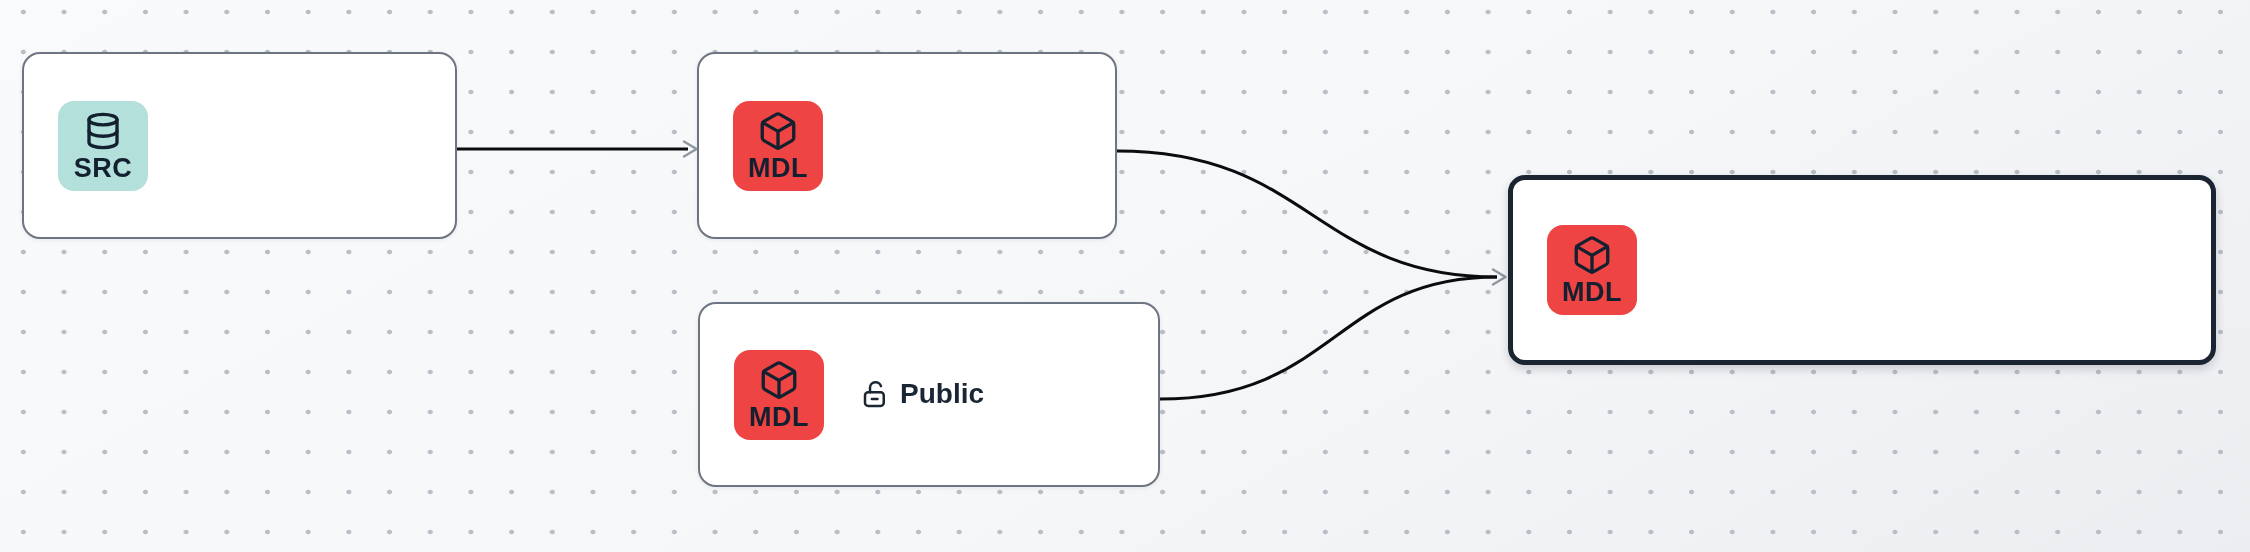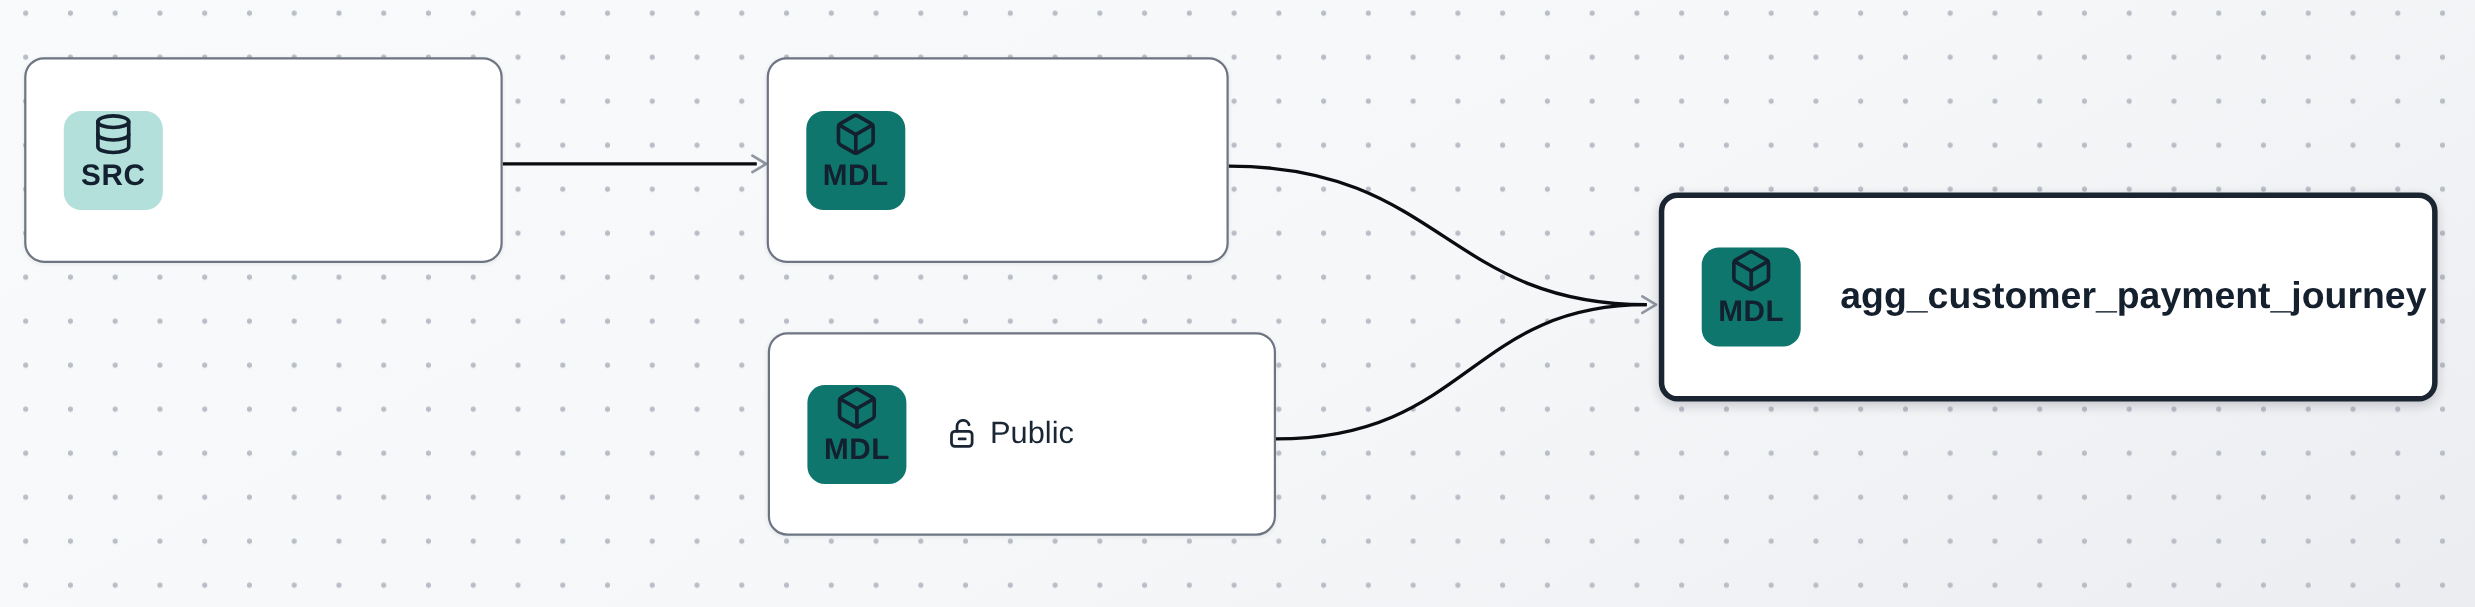--- a/index.html
+++ b/index.html
@@ -57,26 +57,26 @@
   .node-2 { left: 697px;  top: 52px;  width: 420px; height: 187px; }
   .node-3 { left: 698px;  top: 302px; width: 462px; height: 185px; }
   .node-4 { left: 1508px; top: 175px; width: 708px; height: 190px; }
   .badge {
     width: 90px; height: 90px;
     border-radius: 16px;
     flex: 0 0 auto;
     display: flex;
     flex-direction: column;
     align-items: center;
-    justify-content: flex-start;
+    justify-content: center;
     gap: 3px;
     color: #13202f;
   }
   .badge-src { background: #b3e0da; }
-  .badge-mdl { background: #0f766e; }
+  .badge-mdl { background: #ef4444; }
   .badge-label {
     font-size: 27px;
     font-weight: 600;
     line-height: 1;
     letter-spacing: 0.5px;
   }
   .badge-icon svg { display: block; }
   .node-text {
     display: flex;
     flex-direction: column;
@@ -91,21 +91,21 @@
     white-space: nowrap;
   }
   .visibility-row {
     display: flex;
     align-items: center;
     gap: 10px;
     color: #1a2634;
   }
   .visibility-label {
     font-size: 28px;
-    font-weight: 400;
+    font-weight: 700;
     line-height: 1.1;
   }
   .icon svg { display: block; }
 </style>
 </head>
 <body>
 
 <div class="canvas">
 
   <svg class="edges" viewBox="0 0 2250 552" xmlns="http://www.w3.org/2000/svg">
@@ -171,18 +171,15 @@
     <div class="badge badge-mdl">
       <span class="badge-icon icon">
         <svg width="42" height="42" viewBox="0 0 24 24" fill="none" stroke="#13202f" stroke-width="1.9" stroke-linecap="round" stroke-linejoin="round">
           <path d="M21 8.2a2 2 0 0 0-1-1.73l-7-4a2 2 0 0 0-2 0l-7 4A2 2 0 0 0 3 8.2v7.6a2 2 0 0 0 1 1.73l7 4a2 2 0 0 0 2 0l7-4a2 2 0 0 0 1-1.73Z"></path>
           <path d="M3.3 7.2 12 12.2l8.7-5"></path>
           <path d="M12 21.8v-9.6"></path>
         </svg>
       </span>
       <span class="badge-label">MDL</span>
     </div>
-    <div class="node-text">
-      <span class="node-label">agg_customer_payment_journey</span>
-    </div>
   </div>
 
 </div>
 
 </body></html>

